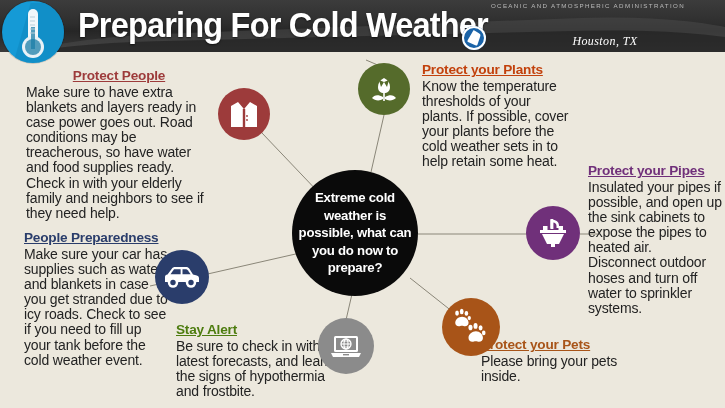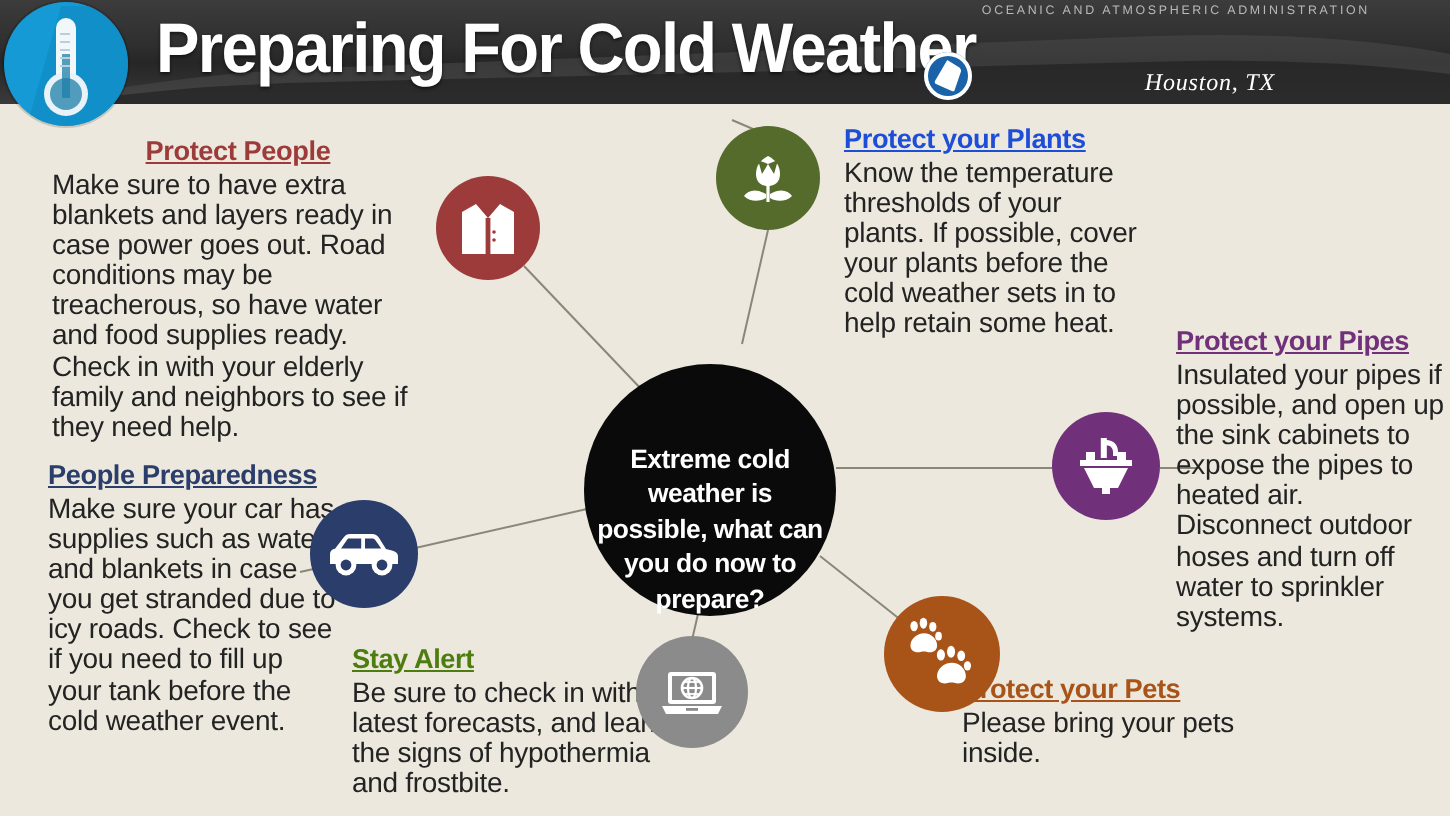--- a/index.html
+++ b/index.html
@@ -79,23 +79,23 @@
   .nws-city{
     color:#ffffff;font-size:12px;line-height:18px;margin-top:22px;text-align:center;
     font-family:"Liberation Serif", serif;font-style:italic;letter-spacing:.4px;
   }
 
   
   .lines{position:absolute;left:0;top:0;width:725px;height:408px;z-index:1;}
 
   
   .hub{
-    position:absolute;left:292px;top:182px;width:126px;height:126px;border-radius:50%;
+    position:absolute;left:292px;top:170px;width:126px;height:126px;border-radius:50%;
     background:#0a0a0a;z-index:3;
-    display:flex;align-items:flex-end;justify-content:center;
+    display:flex;align-items:center;justify-content:center;
   }
   .hub-text{
     color:#ffffff;font-weight:bold;font-size:13.2px;line-height:17.5px;
     text-align:center;width:120px;letter-spacing:-0.25px;
     font-family:"Liberation Sans", sans-serif;
   }
 
   
   .icon-circle{position:absolute;border-radius:50%;z-index:3;display:flex;align-items:center;justify-content:center;}
   .icon-circle svg{display:block;}
@@ -124,21 +124,21 @@
   #blk-people{left:26px;top:68px;width:186px;}
   #blk-people h3{color:#9d3b3b;text-align:center;}
 
   #blk-vehicle{left:24px;top:230px;width:146px;}
   #blk-vehicle h3{color:#2a3d6b;}
 
   #blk-alert{left:176px;top:322px;width:170px;}
   #blk-alert h3{color:#4d7c0f;}
 
   #blk-plants{left:422px;top:62px;width:152px;}
-  #blk-plants h3{color:#1d4ed8;}
+  #blk-plants h3{color:#c2410c;}
 
   #blk-pipes{left:588px;top:163px;width:134px;}
   #blk-pipes h3{color:#70307a;}
 
   #blk-pets{left:481px;top:337px;width:150px;}
   #blk-pets h3{color:#a85418;}
 </style>
 </head>
 <body>
 

